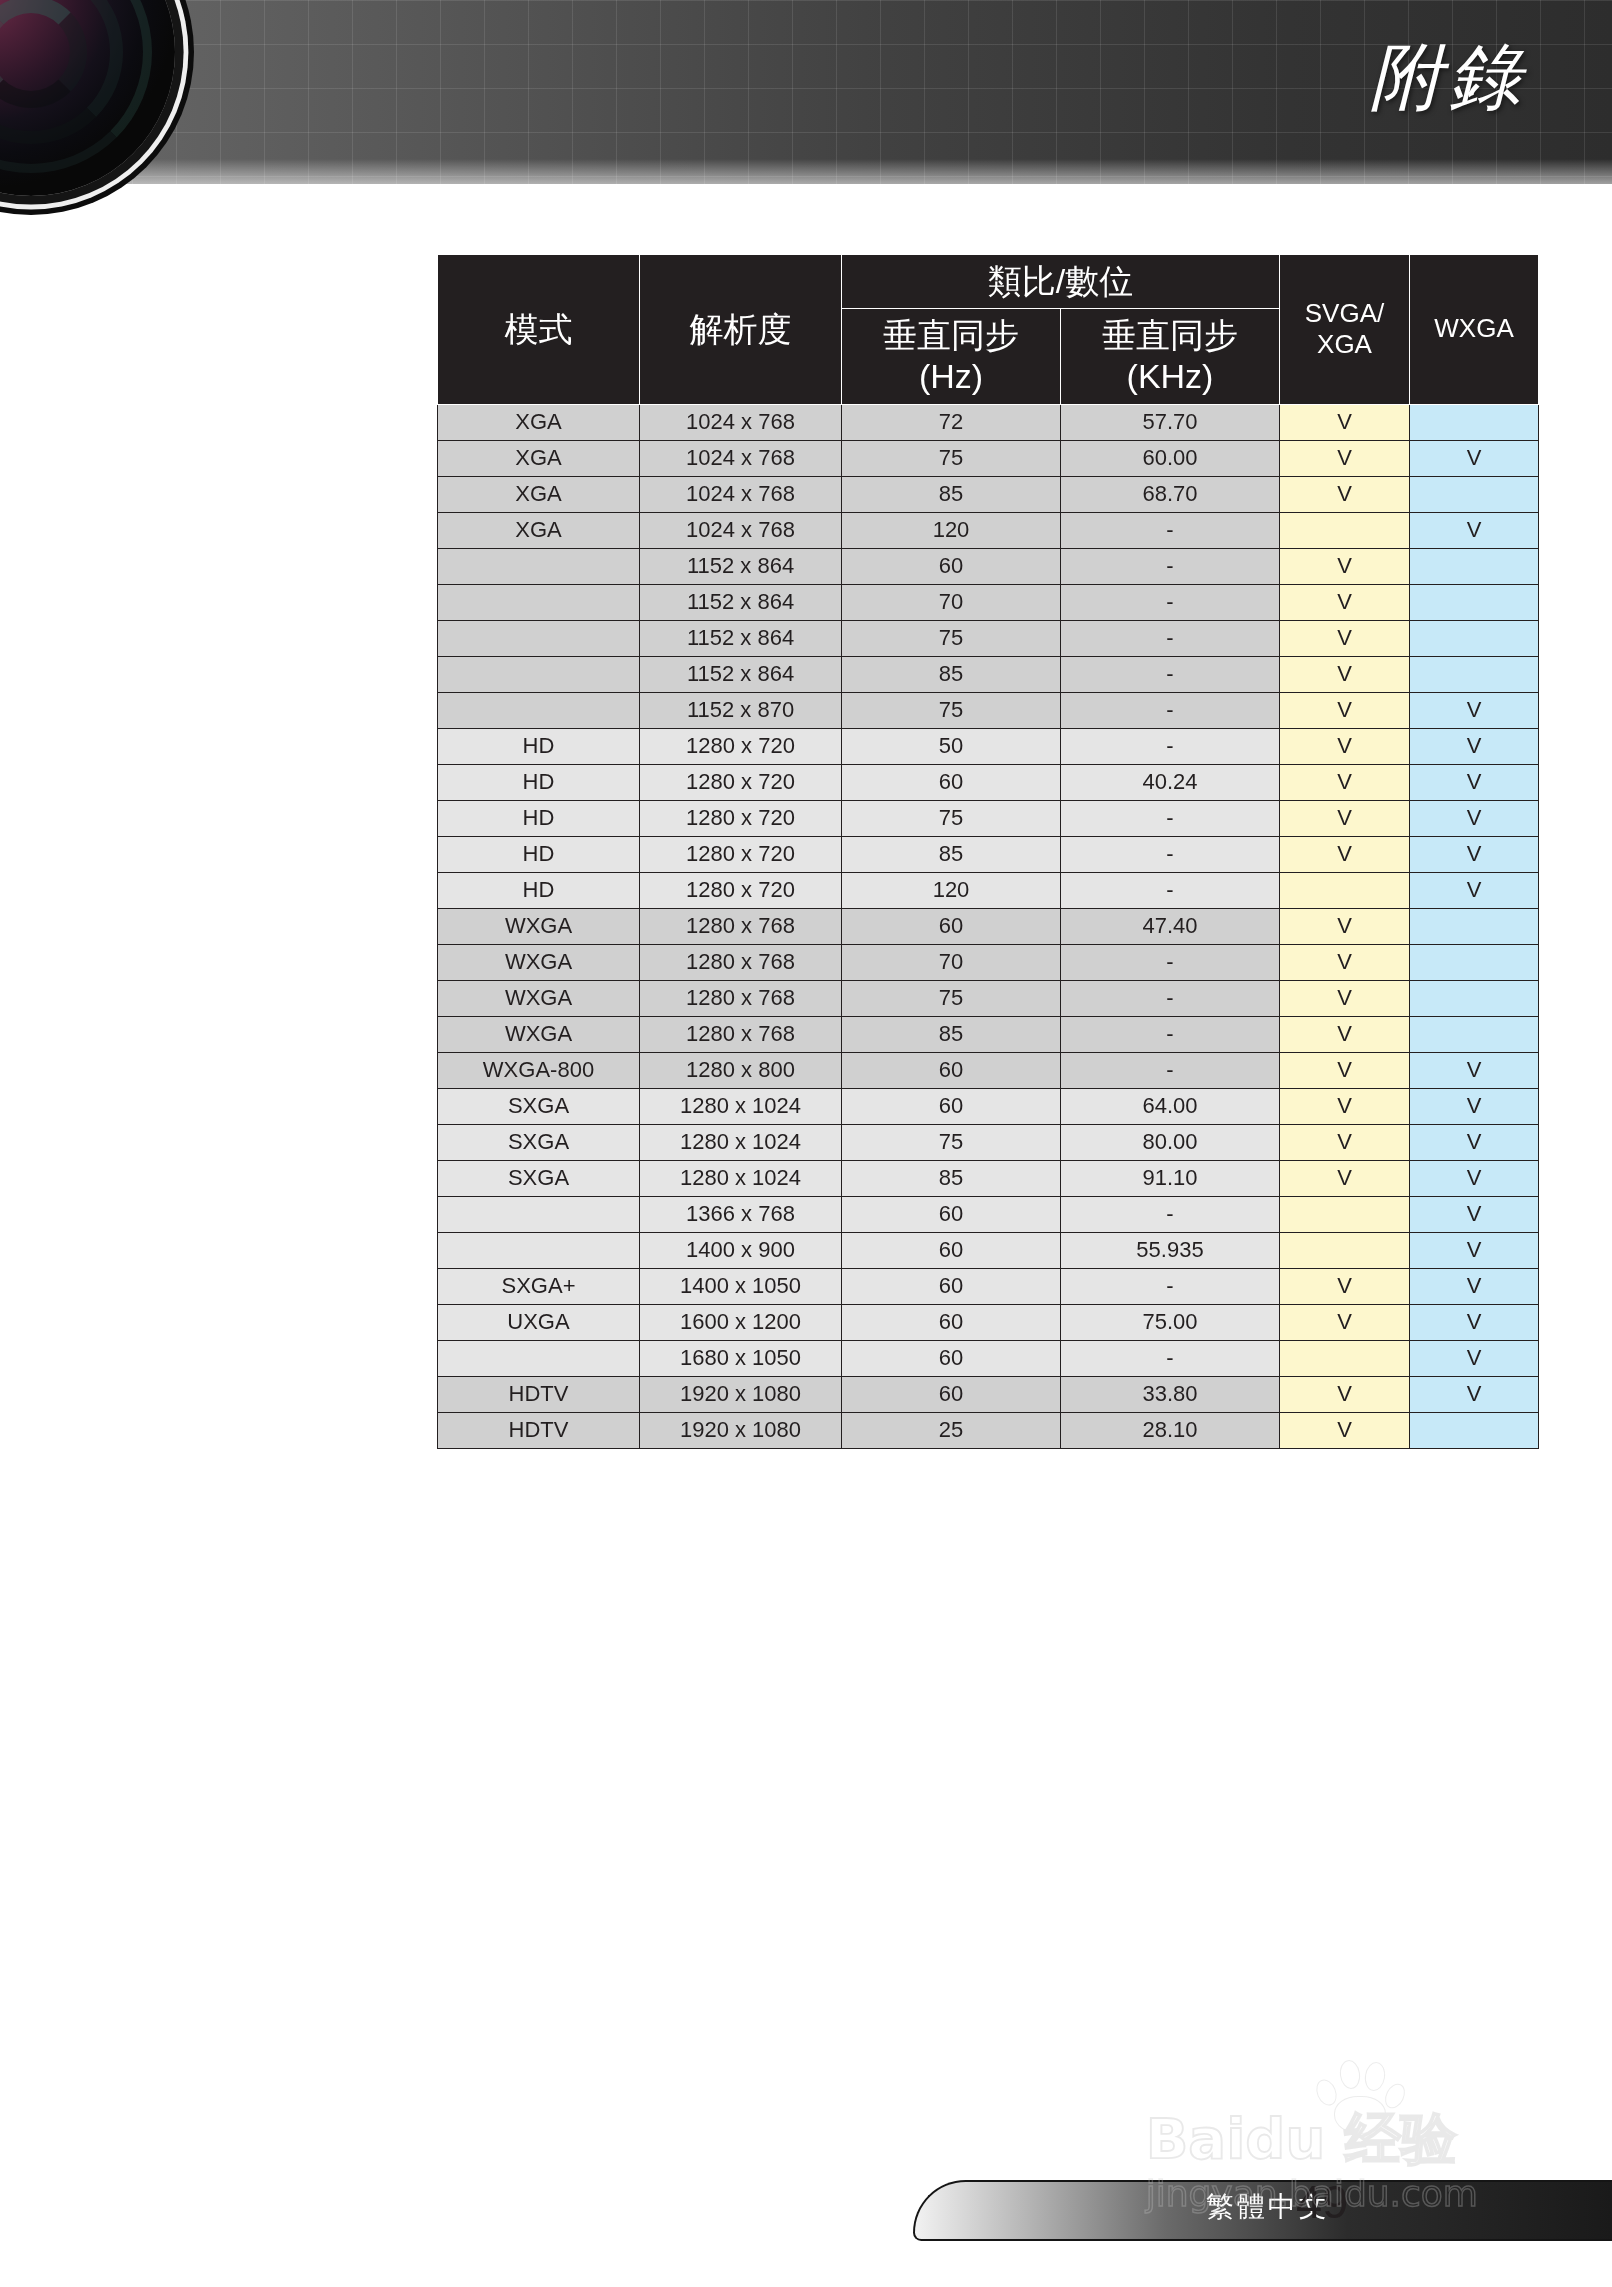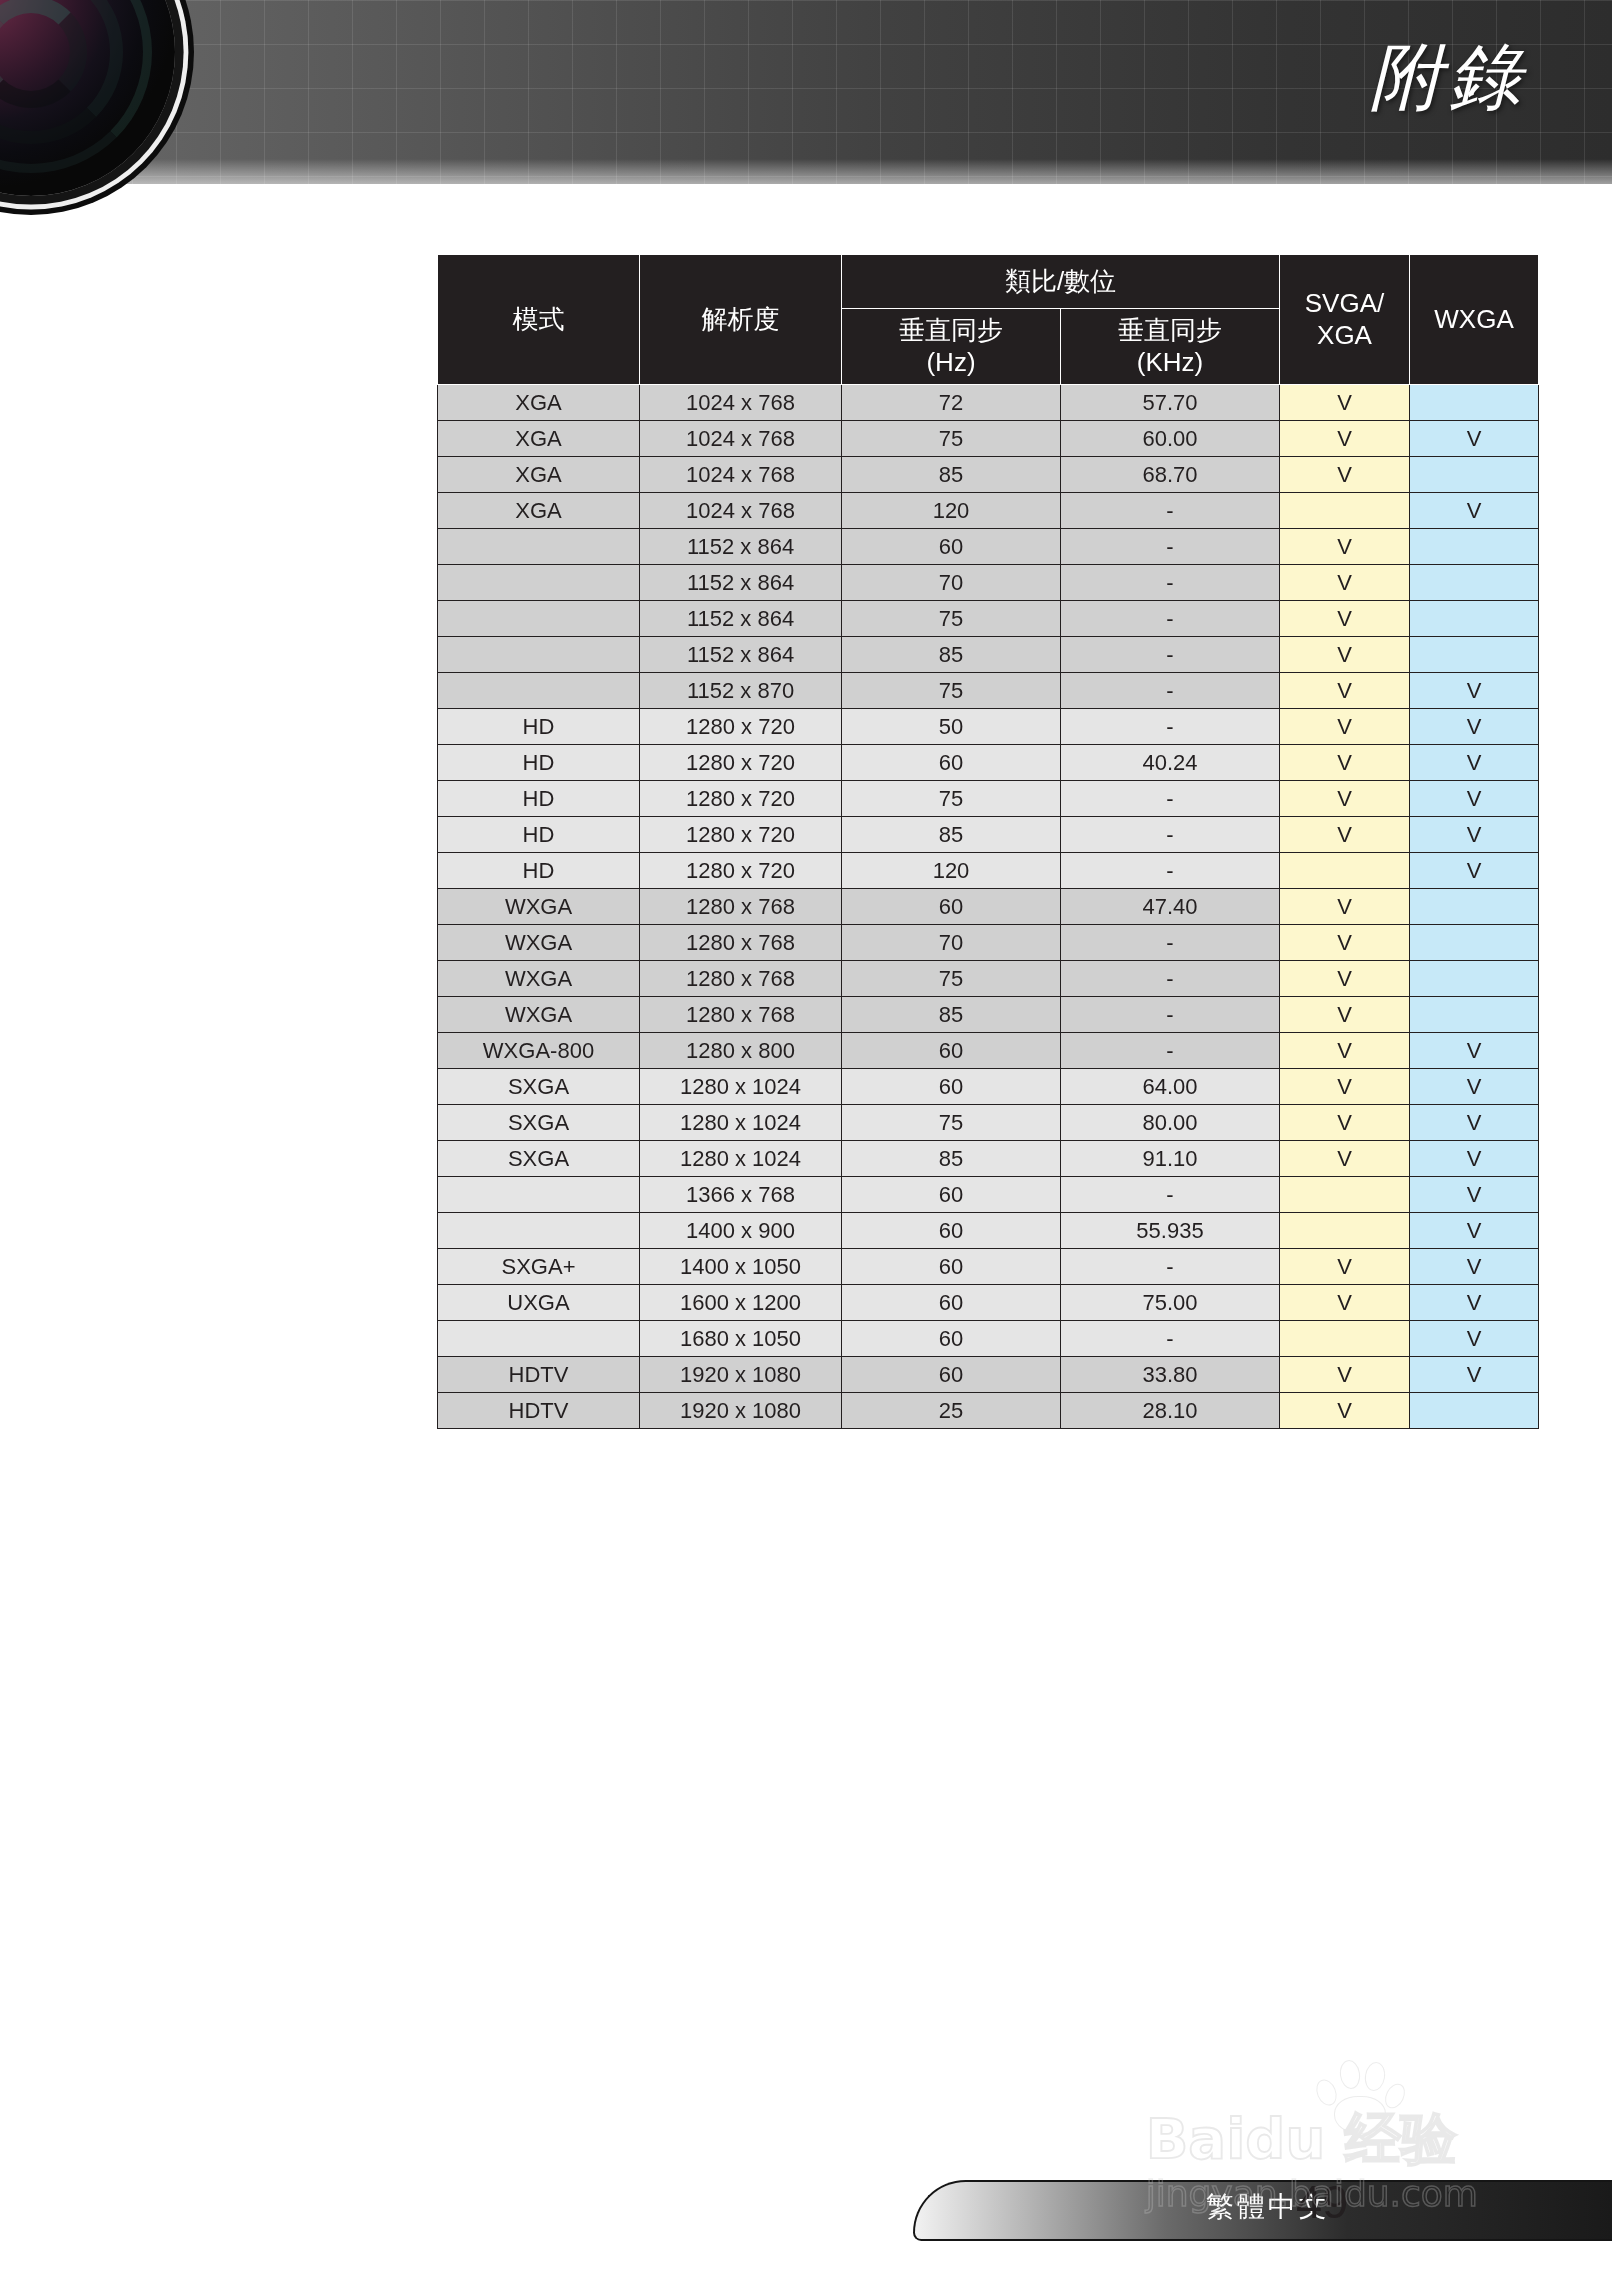--- a/index.html
+++ b/index.html
@@ -103,21 +103,21 @@
     font-family: "Liberation Sans", sans-serif;
   }
   table.spec thead th {
     background: #231f20;
     color: #ffffff;
     border-color: #ffffff;
     font-weight: normal;
     line-height: 1.22;
     padding: 5.8px 1.9px;
   }
-  table.spec thead th.cjk { font-size: 26px; }
+  table.spec thead th.cjk { font-size: 34px; }
   table.spec thead th.lat { font-size: 26px; }
 
   .hdr-row-1 th { }
   th.th-mode, th.th-res { height: 125px; }
   th.th-group { height: 54px; }
   th.th-svga, th.th-wxga { height: 125px; }
   th.th-sub { height: 71px; }
 
   table.spec tbody td { height: 36px; padding: 1.9px 3.8px; }
 

